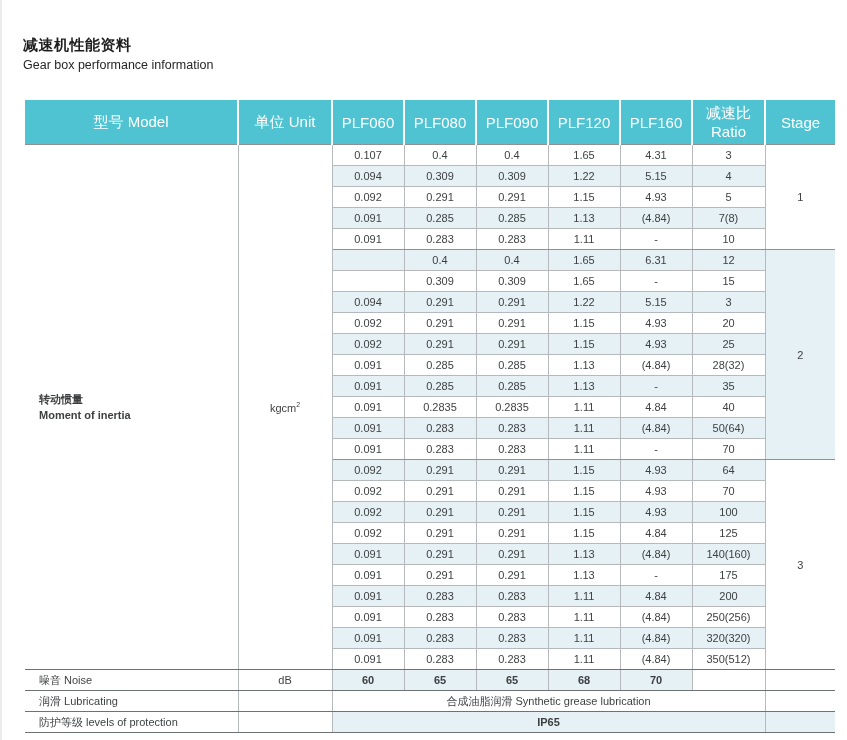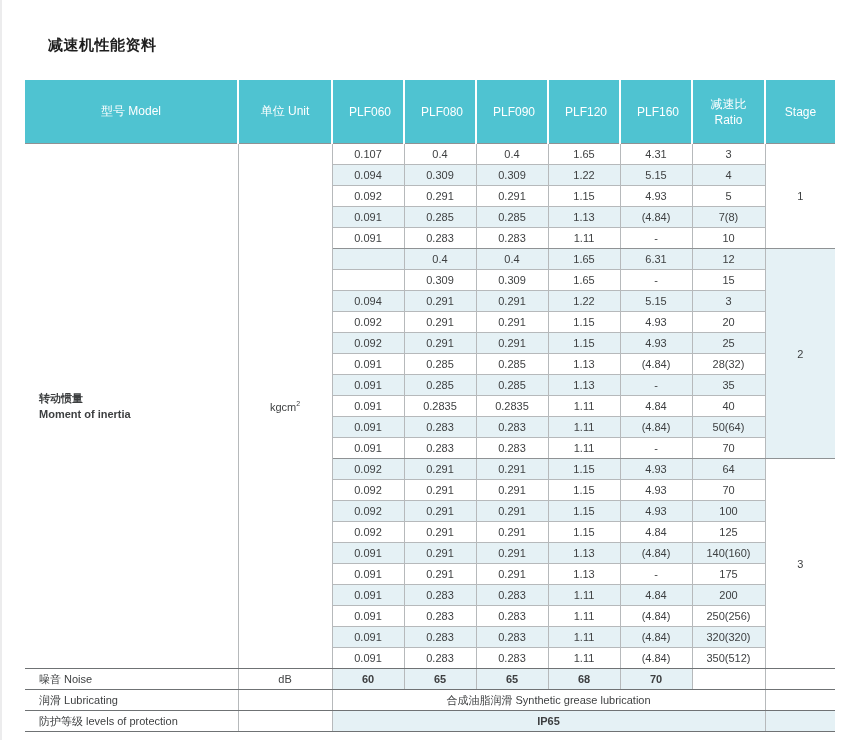--- a/index.html
+++ b/index.html
@@ -4,34 +4,34 @@
 <style>
   * { box-sizing: border-box; }
   html, body { margin: 0; padding: 0; background: #ffffff; }
   .container {
     width: 847px; height: 740px; background: #fff; position: relative;
     font-family: "Liberation Sans", "DejaVu Sans", sans-serif;
     color: var(--text, #3d3f40);
     border-left: 2px solid #ececed;
     overflow: hidden;
   }
-  .header-block { padding: 36px 8px 0 21px; margin-left: 25px; }
+  .header-block { padding: 36px 8px 0 21px; }
   .title-zh { font-size: 15px; font-weight: 700; color: #1e1e1e; margin: 0; letter-spacing: 0.5px; line-height: 17px; }
   .title-en { font-size: 12.5px; font-weight: 400; color: #262626; margin: 4px 0 0; line-height: 16px; }
 
   table.spec {
     border-collapse: collapse; table-layout: fixed;
     margin: 27px 0 0 23px; width: 810px;
     font-size: 11px;
   }
   thead th {
-    height: 26px; padding: 16px;
+    height: 26px; padding: 4px;
     background: var(--header-bg, #4fc3d1);
     color: var(--header-text, #ffffff);
-    font-size: 12px; font-weight: 400;
+    font-size: 15px; font-weight: 400;
     border-left: 2px solid #ffffff;
     border-bottom: 1px solid var(--border-mid, #8f9294);
   }
   thead th:first-child { border-left: none; }
 
   tbody td { height: 21px; padding: 0; text-align: center; font-size: 11px; color: var(--text, #3d3f40); }
 
   .model-cell {
     text-align: left; padding-left: 14px; line-height: 1.5;
     border-bottom: 1px solid var(--border-dark, #6f7274);
@@ -73,20 +73,21 @@
     border-right: 1px solid var(--border-light, #b6b9bb);
   }
   .alt-cell { background: var(--row-alt-bg, #e5f1f5); font-weight: bold; }
 </style>
 </head>
 <body>
 
 <div class="container">
   <div class="header-block">
     <h1 class="title-zh">减速机性能资料</h1>
+    <p class="title-en">Gear box performance information</p>
   </div>
 
   <table class="spec">
     <colgroup>
       <col style="width:213px">
         <col style="width:94px">
       <col style="width:72px">
         <col style="width:72px">
         <col style="width:72px">
       <col style="width:72px">

